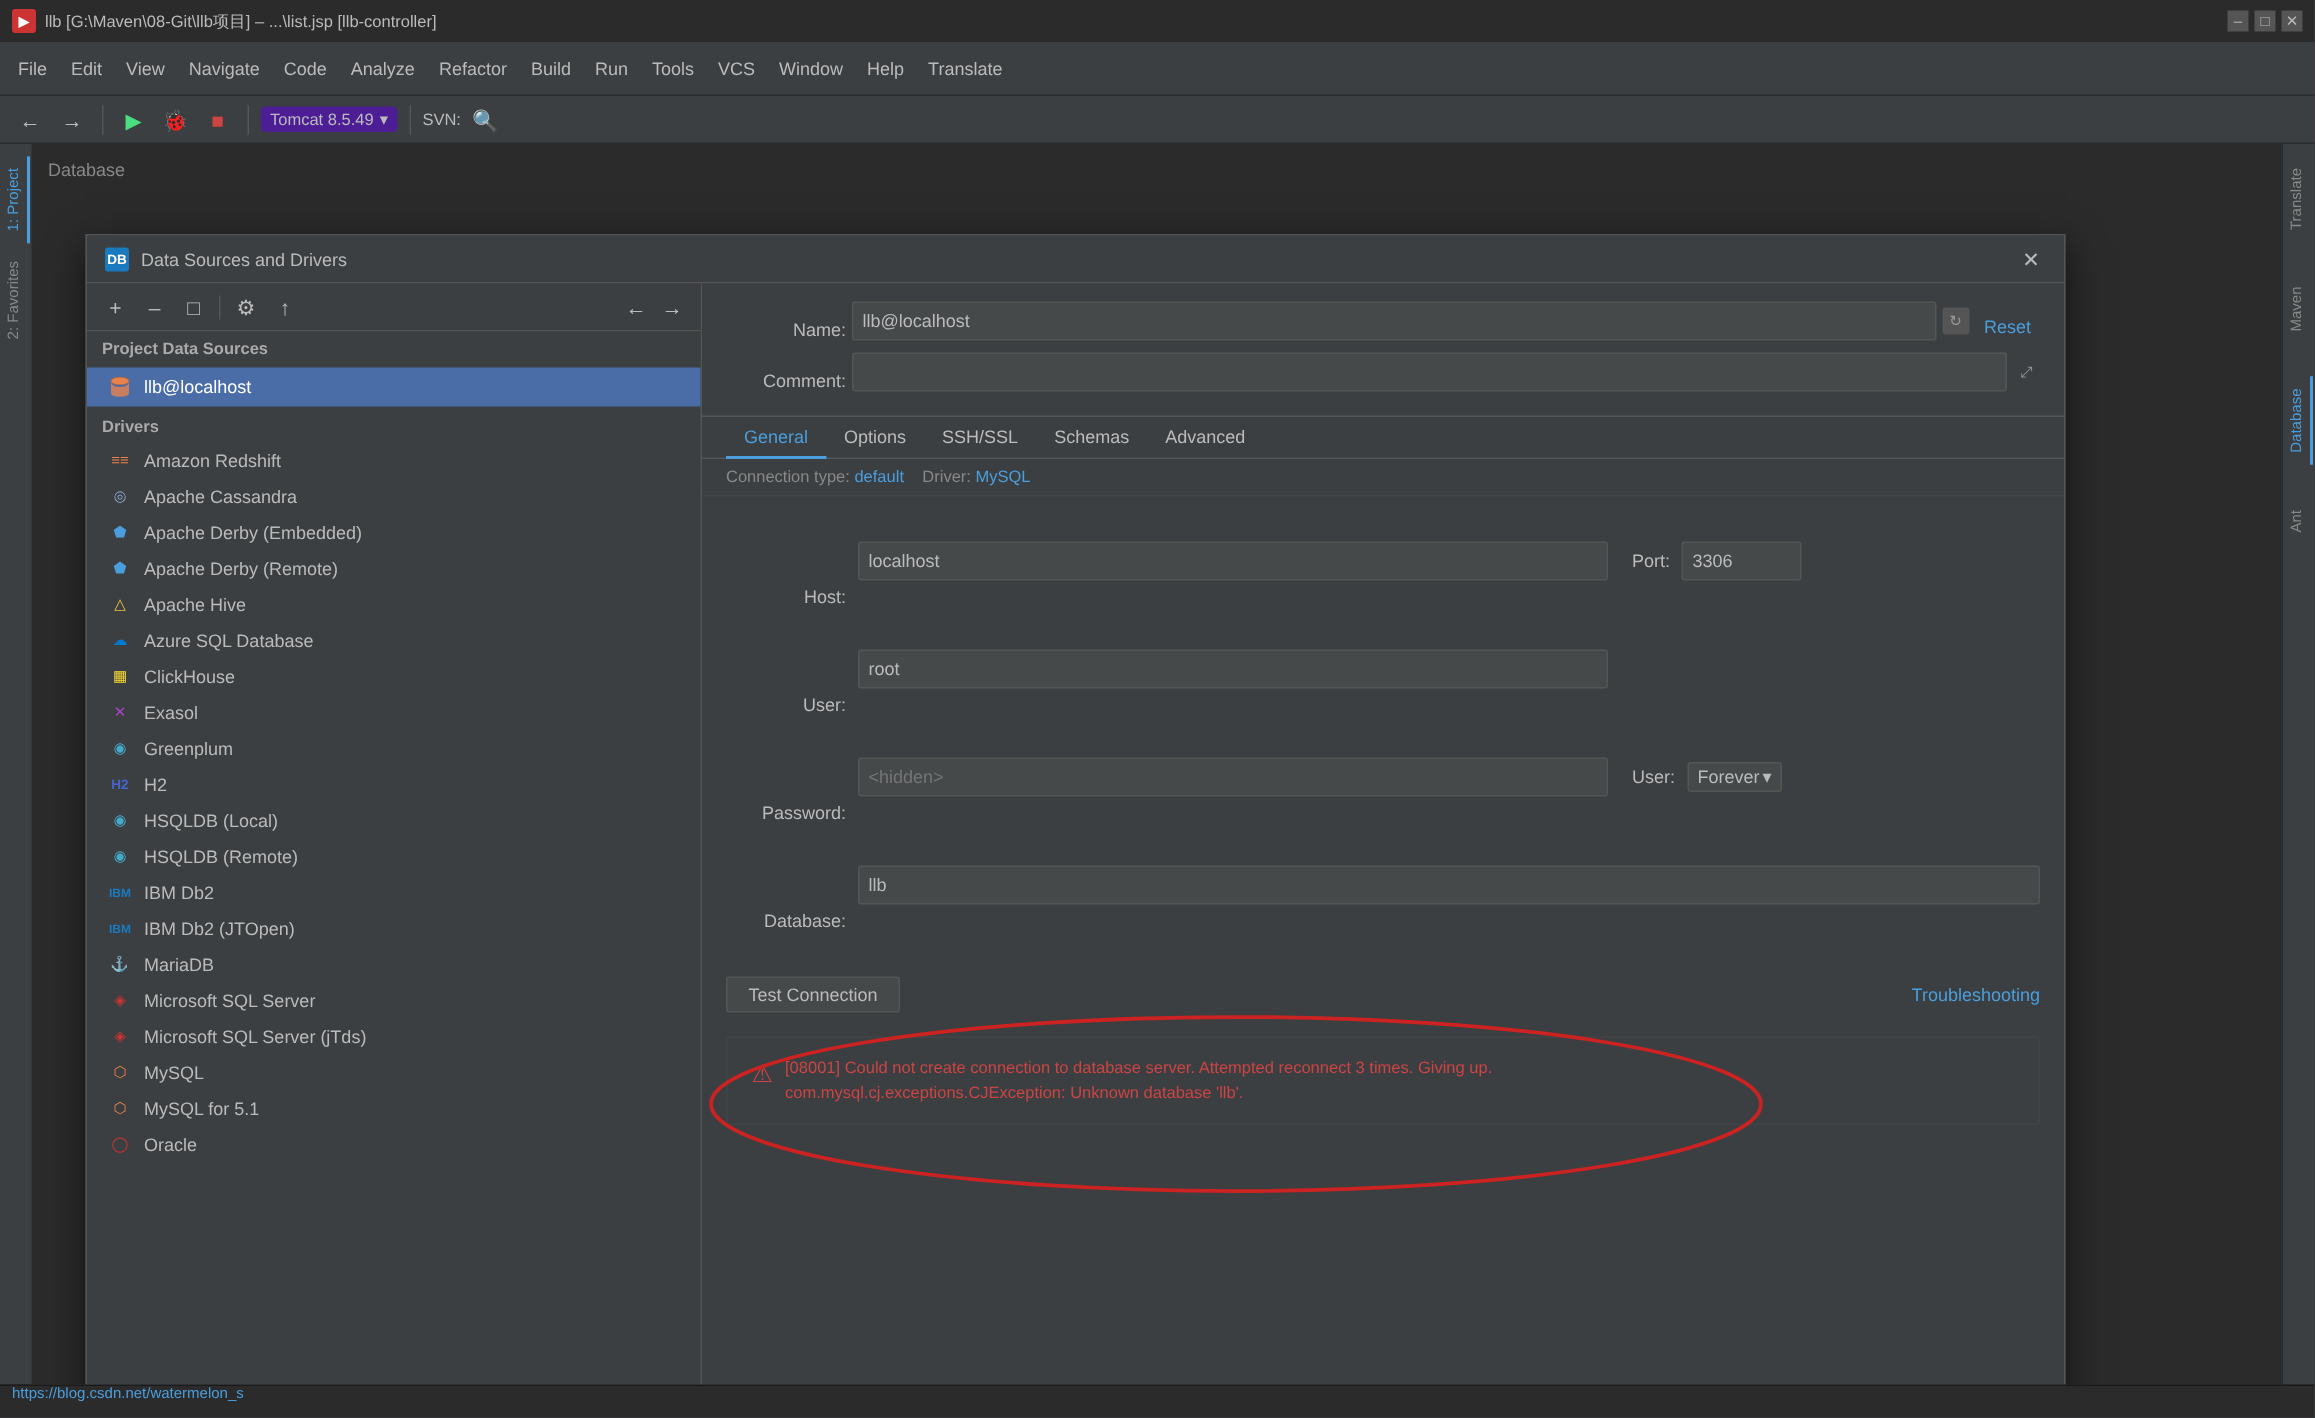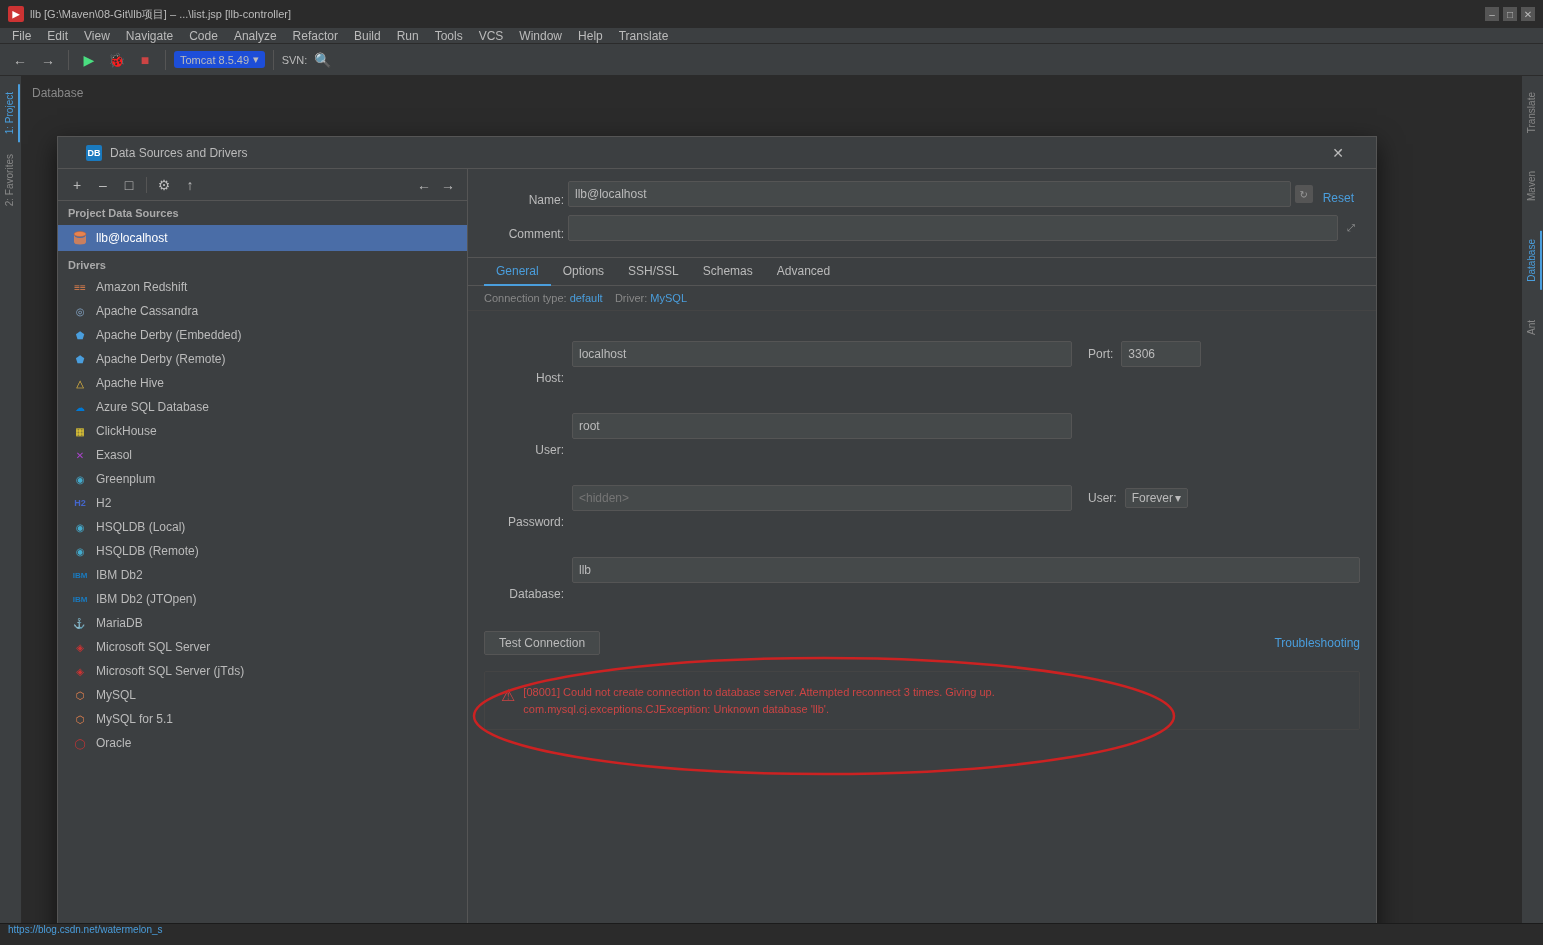--- a/index.html
+++ b/index.html
@@ -54,21 +54,21 @@
     }
     .title-bar-btn {
       width: 14px; height: 14px;
       background: #555;
       border: none; cursor: pointer; color: #bbb; font-size: 10px;
       display: flex; align-items: center; justify-content: center;
     }
 
     
     .menu-bar {
-      height: 16px;
+      height: 36px;
       background: #3c3f41;
       display: flex;
       align-items: center;
       padding: 0 4px;
       border-bottom: 1px solid #2b2b2b;
       flex-shrink: 0;
     }
     .menu-item {
       padding: 2px 8px;
       color: #bbbbbb;
@@ -94,21 +94,21 @@
       border: none;
       color: #bbbbbb;
       cursor: pointer;
       display: flex; align-items: center; justify-content: center;
       font-size: 14px;
       border-radius: 2px;
     }
     .toolbar-label { color: #bbbbbb; font-size: 11px; }
     .toolbar-dropdown {
       display: flex; align-items: center; gap: 4px;
-      background: #1d4ed8; padding: 2px 6px; border-radius: 3px;
+      background: #4c1d95; padding: 2px 6px; border-radius: 3px;
       cursor: pointer; color: #bbbbbb; font-size: 11px;
     }
 
     
     .main-content {
       flex: 1;
       display: flex;
       overflow: hidden;
     }
 
@@ -141,21 +141,21 @@
     }
 
     
     .dialog-title-bar {
       height: 32px;
       background: #3c3f41;
       border-bottom: 1px solid #555;
       display: flex;
       align-items: center;
       justify-content: space-between;
-      padding: 0 28px;
+      padding: 0 12px;
       flex-shrink: 0;
     }
     .dialog-title {
       display: flex; align-items: center; gap: 8px;
       color: #bbbbbb; font-size: 12px;
     }
     .dialog-title-icon {
       width: 16px; height: 16px;
       background: #1a7abf;
       border-radius: 2px;

